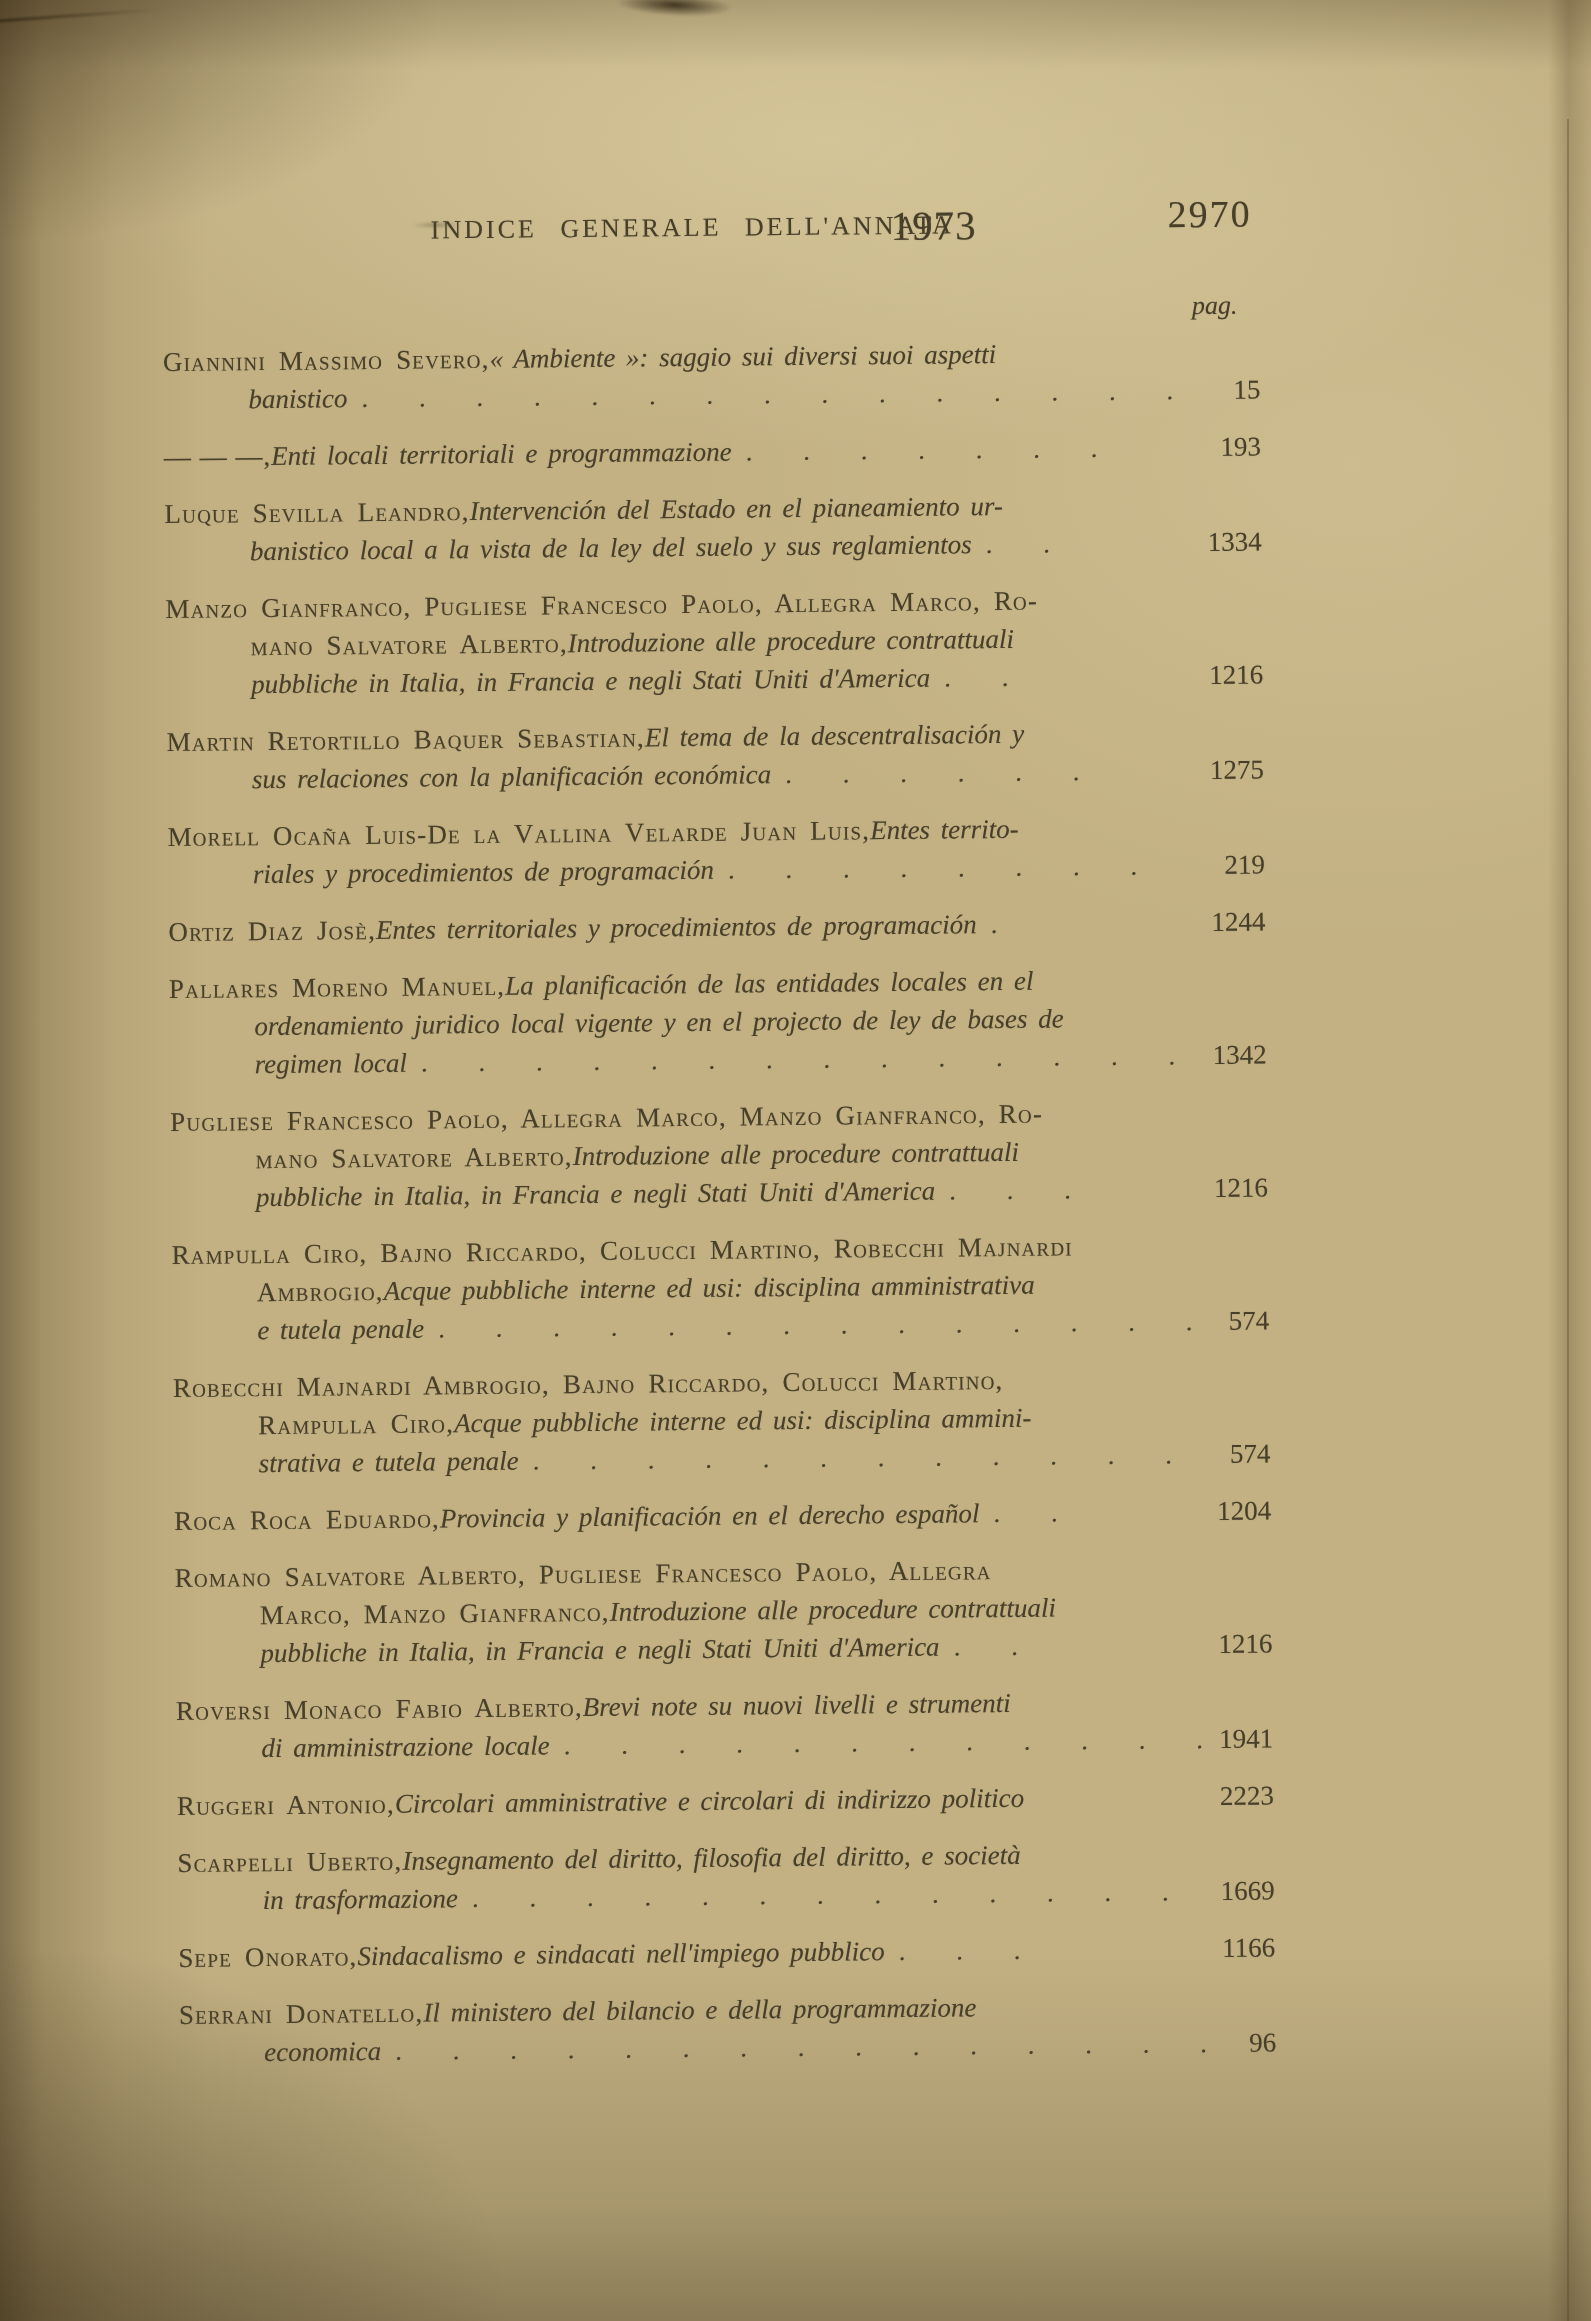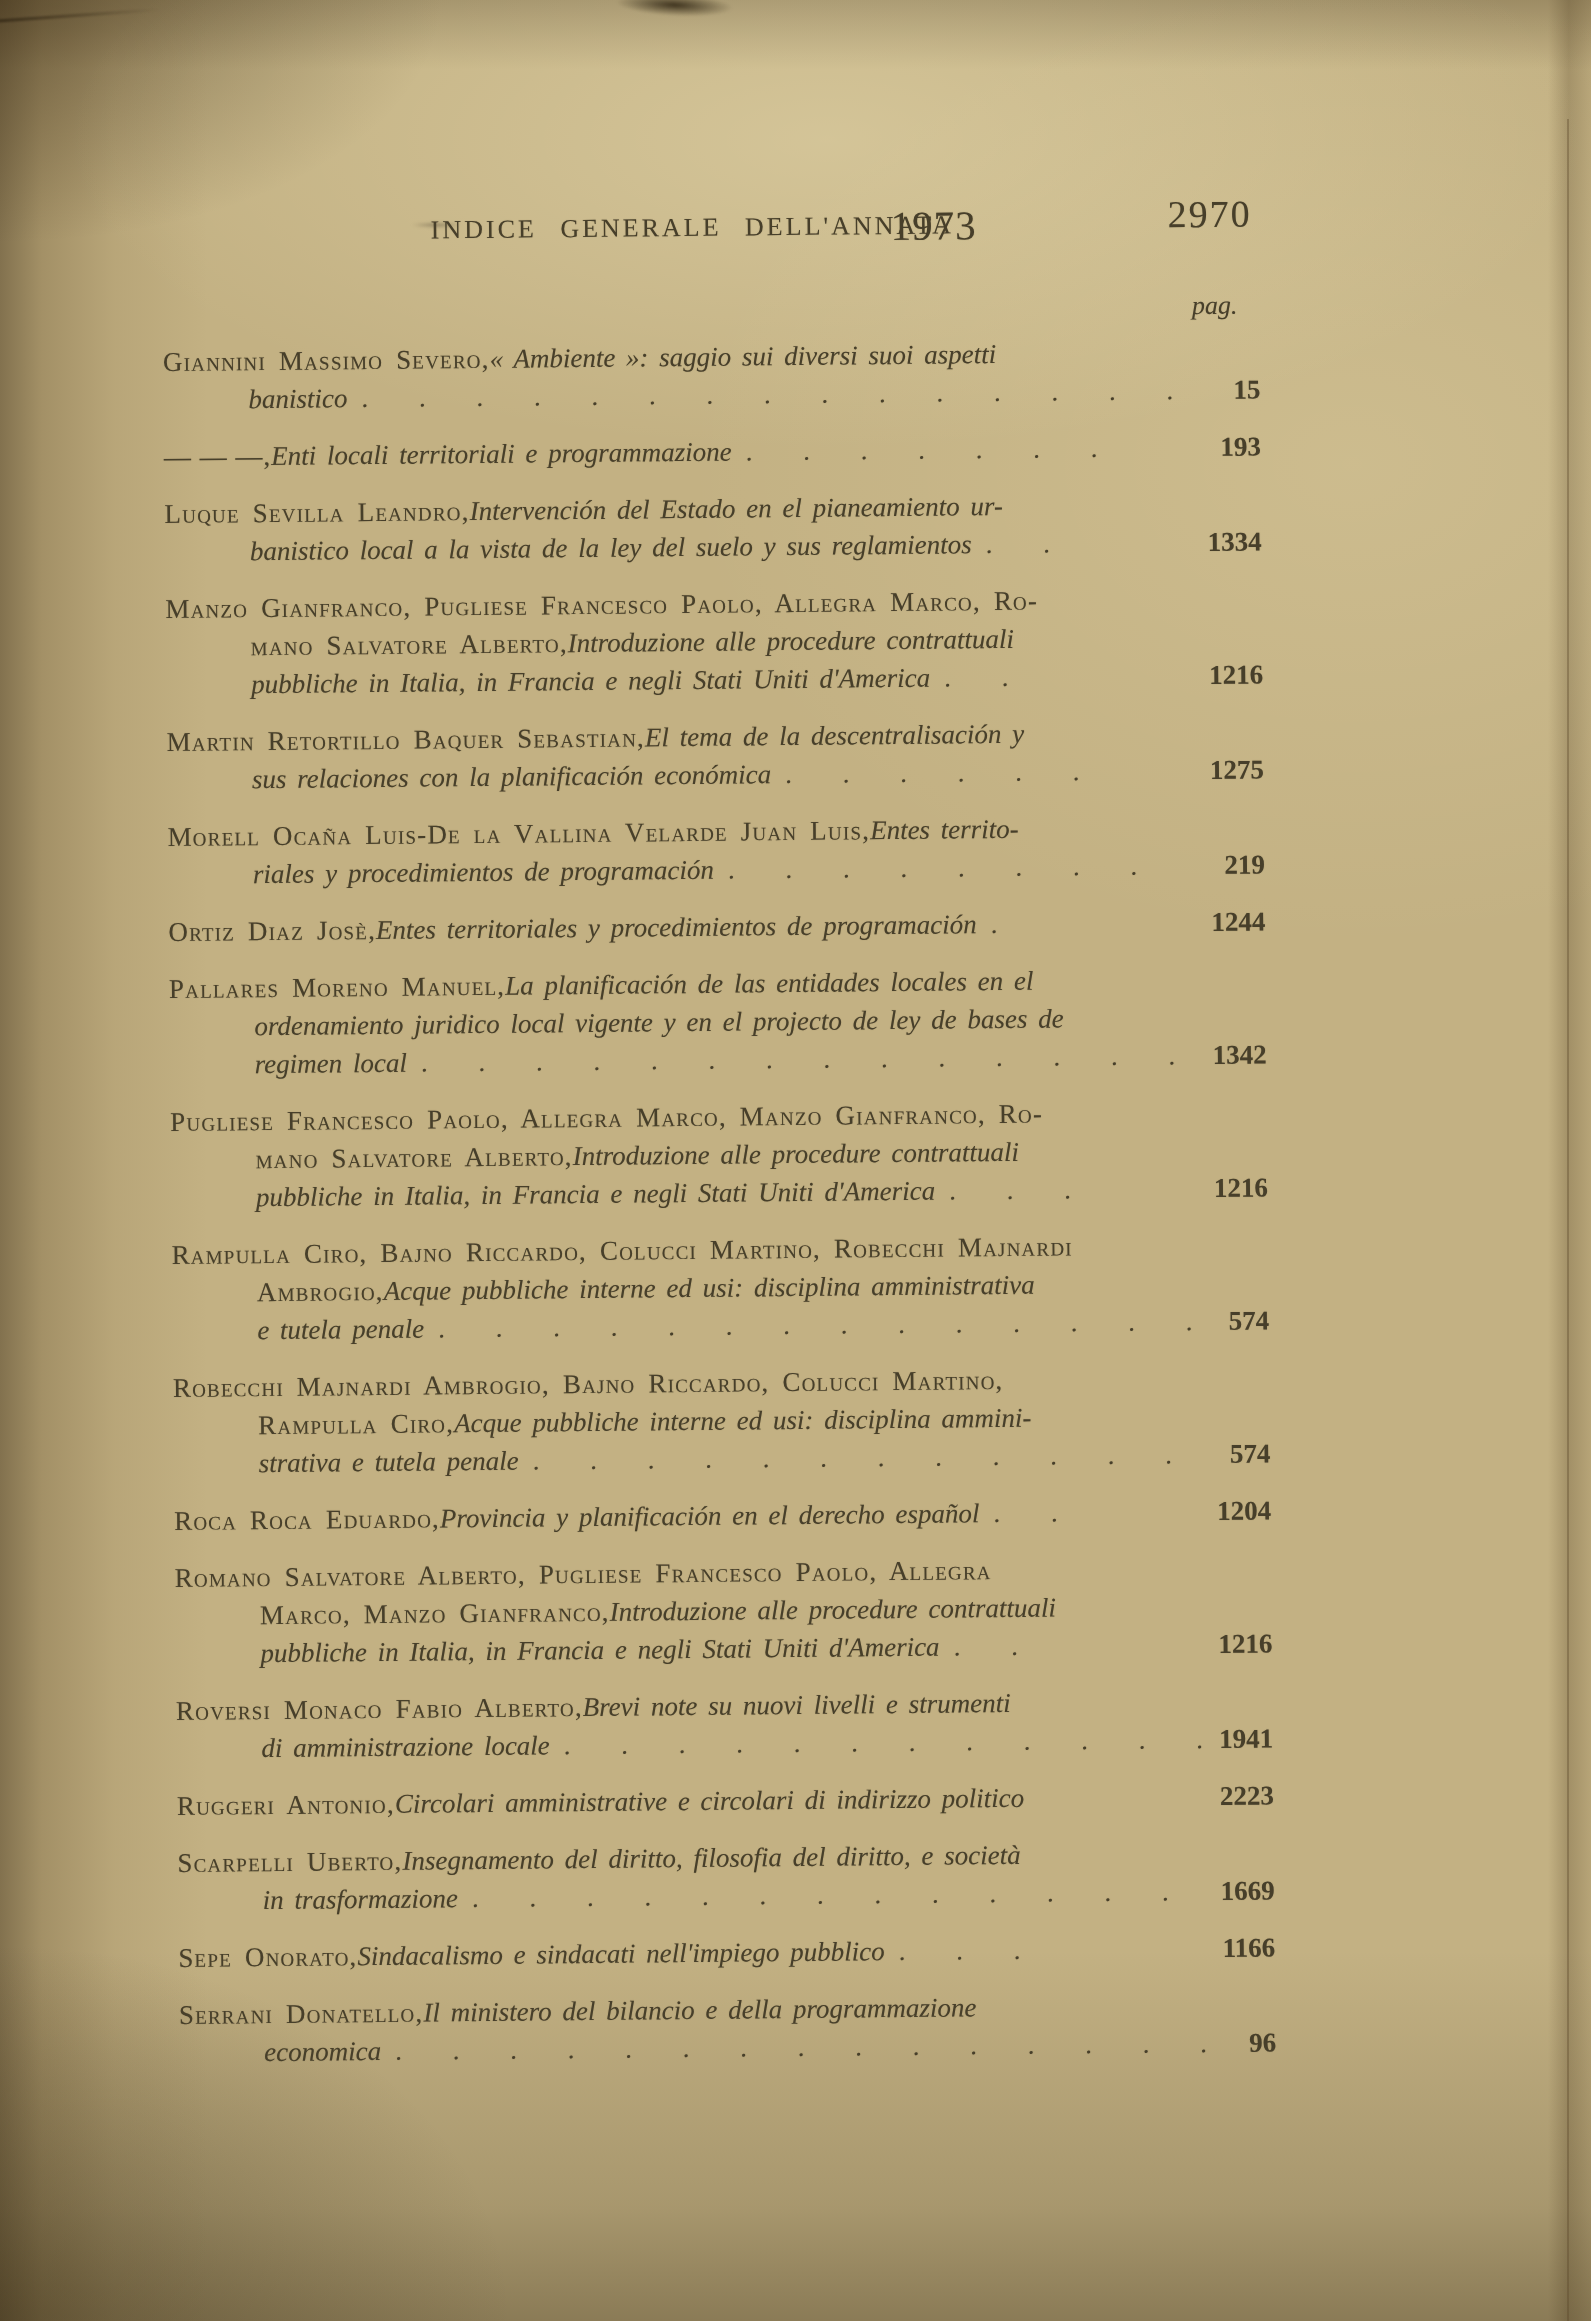--- a/index.html
+++ b/index.html
@@ -81,21 +81,21 @@
   .line.indent { padding-left: 85px; }
   .line > span { white-space: nowrap; }
   .sc { font-variant: small-caps; letter-spacing: 1.2px; word-spacing: 5px; }
   .it { font-style: italic; word-spacing: 4px; }
   .rm { letter-spacing: 1px; }
   .dots {
     flex: 1 1 0; overflow: hidden;
     margin-left: 14px; margin-right: 10px;
     letter-spacing: 22px;
   }
-  .pagenum { text-align: right; min-width: 48px; font-weight: bold; }
+  .pagenum { text-align: right; min-width: 48px; }
 </style>
 </head>
 <body>
 
 <div class="paper"></div>
 <div class="mark smudge-top"></div>
 <div class="mark crease-topleft"></div>
 <div class="mark dash-near-title"></div>
 <div class="mark edge-right"></div>
 

